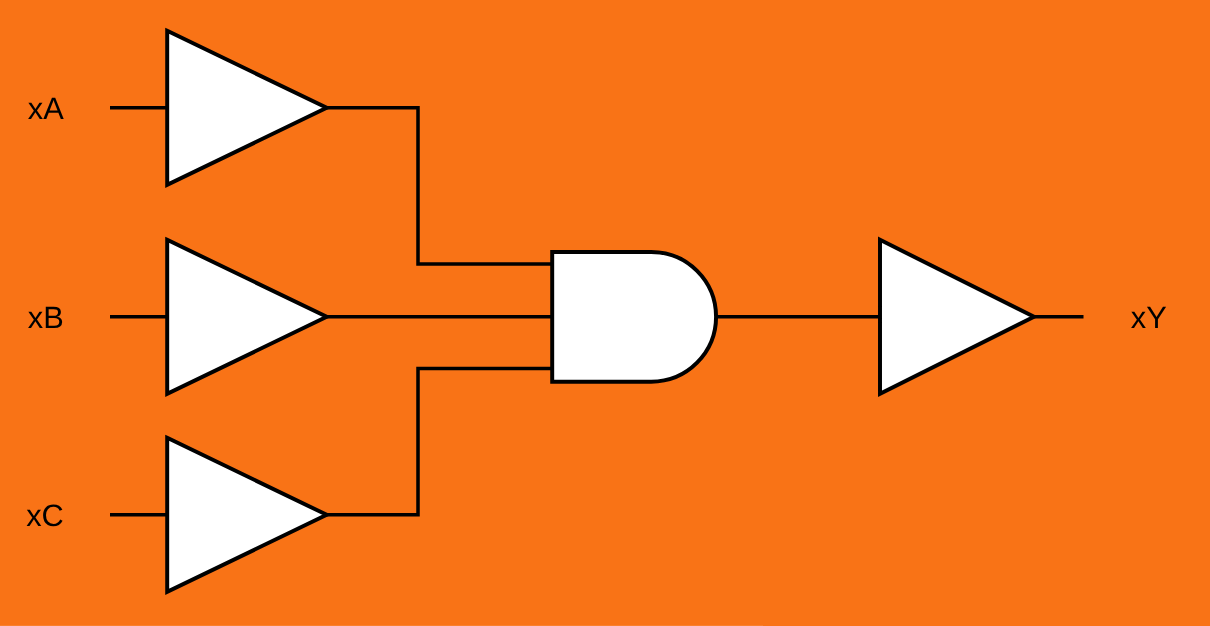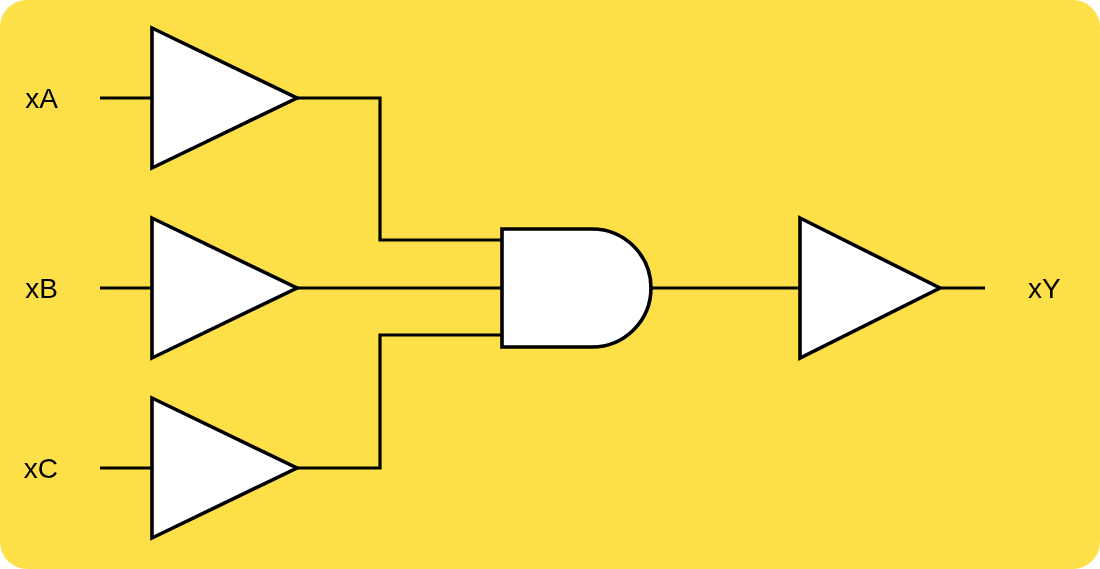--- a/index.html
+++ b/index.html
@@ -4,23 +4,22 @@
 <style>
   html, body {
     margin: 0;
     padding: 0;
     background: #ffffff;
   }
   .stage {
     position: relative;
     width: 1100px;
     height: 569px;
-    background: #fde047;
+    background: #f97316;
     overflow: hidden;
-    border-radius: 27px;
   }
   svg {
     display: block;
     width: 1100px;
     height: 569px;
   }
   .wire {
     fill: none;
     stroke-width: 3.2;
     stroke-linecap: butt;

